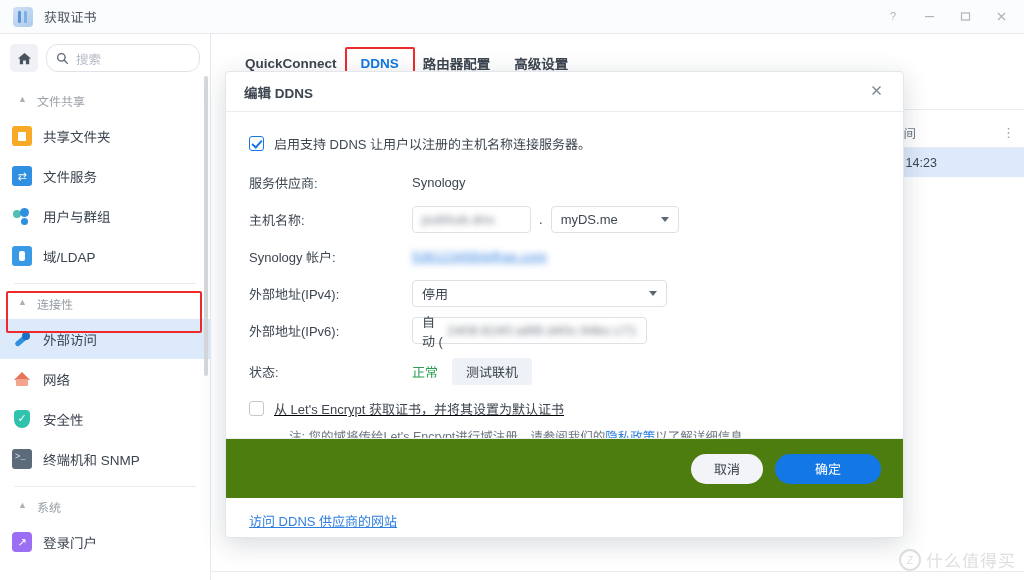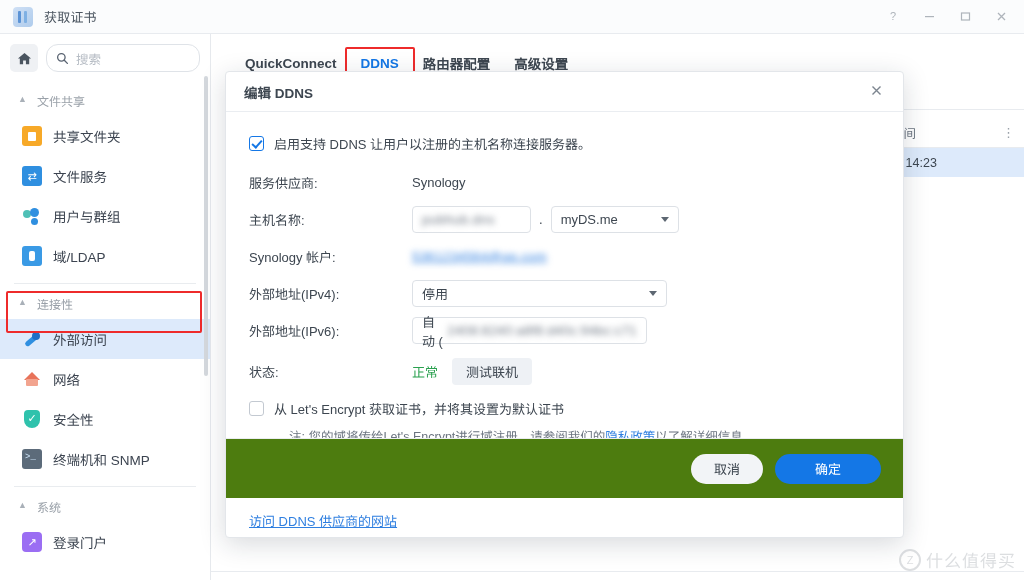--- a/index.html
+++ b/index.html
@@ -52,21 +52,21 @@
     flex:1 1 auto; height:28px; border:1px solid #dfe3e8; border-radius:12px;
     display:flex; align-items:center; gap:7px; padding:0 9px; background:#fff;
   }
   .sb-search .ph { font-size:12.5px; color:#b6bcc4; }
   .sb-group {
     display:flex; align-items:center; gap:10px;
     padding:11px 0 7px 18px; font-size:12px; color:#9aa1a9;
   }
   .chev { color:#a9b0b8; font-size:9px; line-height:1; transform:translateY(-1px); }
   .sb-item {
-    display:flex; align-items:center; gap:11px; height:40px; padding-left:22px;
+    display:flex; align-items:center; gap:11px; height:40px; padding-left:12px;
     font-size:13.5px; color:#3c4450; position:relative; cursor:default;
   }
   .sb-item .ico { width:20px; height:20px; flex:0 0 auto; position:relative; }
   .sb-item.selected {
     background:#ddeafb;
   }
   .sb-sep { height:1px; background:#e9ecef; margin:7px 14px 0 14px; }
   .sb-scroll {
     position:absolute; right:2px; top:42px; width:4px; height:300px;
     background:#d4d8dd; border-radius:2px;
@@ -436,21 +436,21 @@
           <span class="blur ipv6-rest">2408:8240:a8f8:d40c:94bc:c71</span>
         </span>
       </div>
 
       <div class="frow" style="margin-top:10px; margin-bottom:12px;">
         <span class="flabel">状态:</span>
         <span class="status-ok">正常</span>
         <span class="btn-test">测试联机</span>
       </div>
 
-      <div class="cb-row" style="margin-bottom:6px;">
+      <div class="cb-row" style="margin-bottom:6px;text-decoration:underline;">
         <span class="cbox"></span>
         <span class="cb-label">从 Let's Encrypt 获取证书，并将其设置为默认证书</span>
       </div>
 
       <div class="note">
         <span>注: 您的域将传给Let's Encrypt进行域注册。请参阅我们的</span><a>隐私政策</a><span>以了解详细信息。</span>
       </div>
 
       <div class="cb-row">
         <span class="cbox checked"></span>

